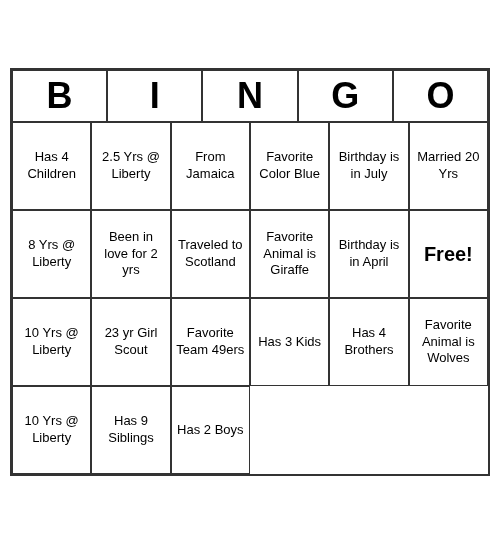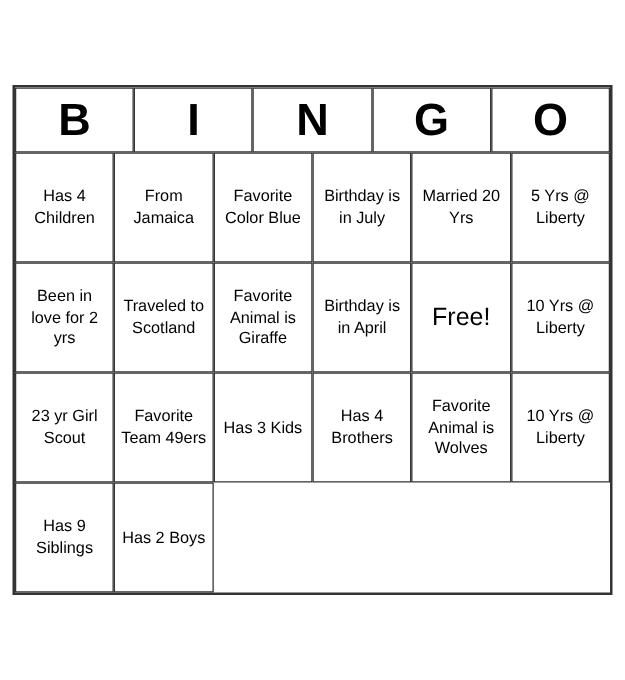--- a/index.html
+++ b/index.html
@@ -39,41 +39,42 @@
       display: flex;
       align-items: center;
       justify-content: center;
       text-align: center;
       font-size: 13px;
       padding: 4px;
       line-height: 1.3;
     }
     .bingo-cell.free {
       font-size: 20px;
-      font-weight: normal;
+      font-weight: bold;
     }
   </style>
 </head>
 <body>
 
 <div class="bingo-card">
   <div class="bingo-header">
   <div class="bingo-header-cell">B</div>
       <div class="bingo-header-cell">I</div>
       <div class="bingo-header-cell">N</div>
       <div class="bingo-header-cell">G</div>
       <div class="bingo-header-cell">O</div>
     </div>
   <div class="bingo-grid">
   <div class="bingo-cell">Has 4 Children</div>
+      <div class="bingo-cell">2.5 Yrs @ Liberty</div>
       <div class="bingo-cell">From Jamaica</div>
       <div class="bingo-cell">Favorite Color Blue</div>
       <div class="bingo-cell">Birthday is in July</div>
       <div class="bingo-cell">Married 20 Yrs</div>
-      <div class="bingo-cell">5 Yrs @ Liberty</div>
+      <div class="bingo-cell">8 Yrs @ Liberty</div>
       <div class="bingo-cell">Been in love for 2 yrs</div>
       <div class="bingo-cell">Traveled to Scotland</div>
       <div class="bingo-cell">Favorite Animal is Giraffe</div>
       <div class="bingo-cell">Birthday is in April</div>
       <div class="bingo-cell free">Free!</div>
       <div class="bingo-cell">10 Yrs @ Liberty</div>
       <div class="bingo-cell">23 yr Girl Scout</div>
       <div class="bingo-cell">Favorite Team 49ers</div>
       <div class="bingo-cell">Has 3 Kids</div>
       <div class="bingo-cell">Has 4 Brothers</div>

